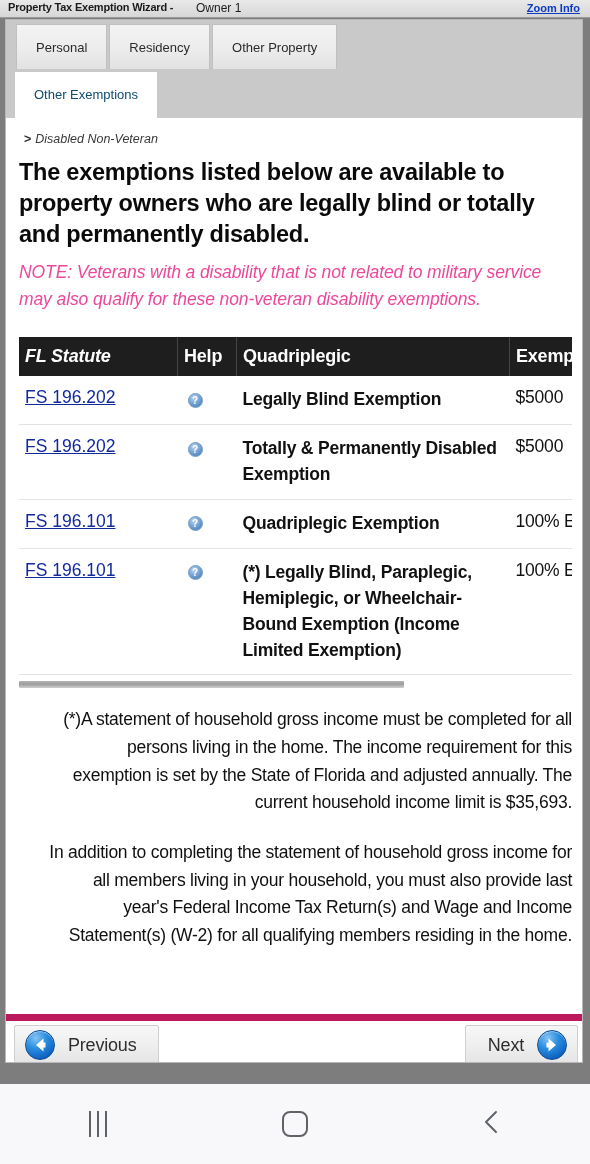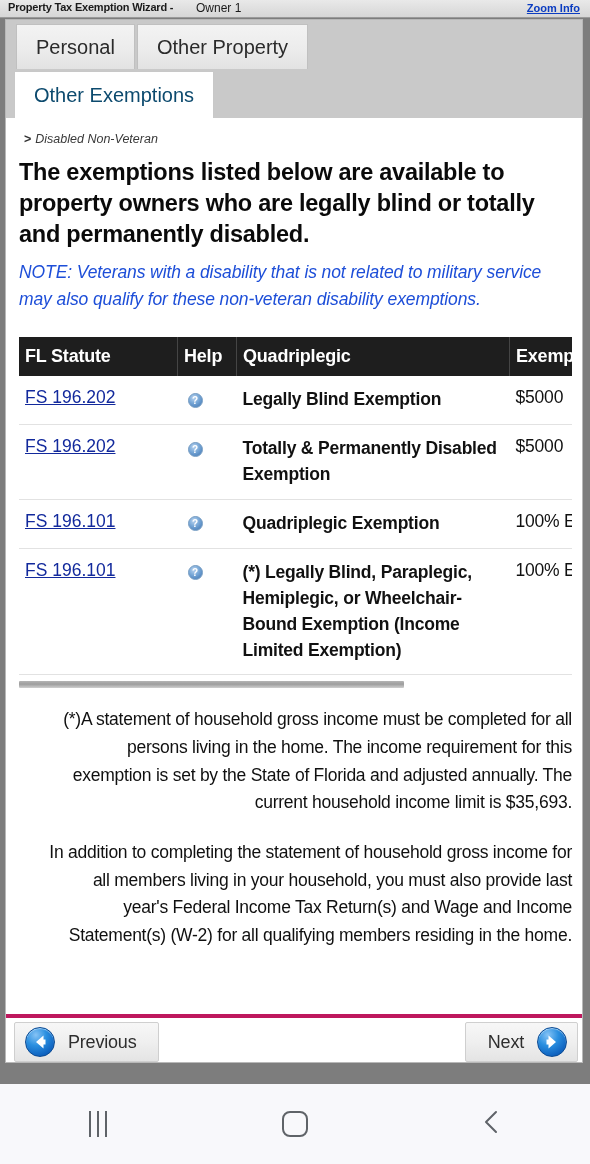--- a/index.html
+++ b/index.html
@@ -89,21 +89,21 @@
     display: flex;
     align-items: flex-start;
   }
   #tab-row-1 { top: 4px; padding-left: 10px; }
   #tab-row-2 { top: 51px; padding-left: 8px; }
 
   .tab {
     height: 45px;
     line-height: 45px;
     padding: 0 19px;
-    font-size: 20px;
+    font-size: 13px;
     color: #2b2b2b;
     background: linear-gradient(to bottom, #f3f3f3 0%, #ececec 55%, #e2e2e2 100%);
     border: 1px solid #c0c0c0;
     border-bottom: none;
     box-sizing: border-box;
     margin-right: 2px;
     cursor: pointer;
     white-space: nowrap;
   }
   .tab.active {
@@ -144,21 +144,21 @@
     color: #0a0a0a;
     line-height: 1.32;
     margin: 11px 0 0 13px;
     width: 535px;
     letter-spacing: -0.25px;
   }
 
   #note {
     font-size: 17.5px;
     font-style: italic;
-    color: #1d4ed8;
+    color: #ec4899;
     line-height: 1.55;
     margin: 9px 0 0 13px;
     width: 530px;
     letter-spacing: -0.1px;
   }
 
   
   #table-wrap {
     margin: 24px 0 0 13px;
     width: 553px;
@@ -176,21 +176,21 @@
     font-size: 18px;
     font-weight: bold;
     text-align: left;
     padding: 9px 0 9px 6px;
     border-right: 1px solid #454545;
     letter-spacing: -0.2px;
     white-space: nowrap;
   }
   #exemption-table thead th:last-child { border-right: none; }
 
-  .col-statute { width: 152px; }
+  .col-statute { width: 152px; font-style: italic; }
   .col-help    { width: 52px; }
   .col-desc    { width: 266px; }
   .col-amount  { width: 230px; }
 
   #exemption-table tbody td {
     border-bottom: 1px solid #e2e2e2;
     padding: 11px 0 11px 6px;
     vertical-align: top;
     font-size: 17.5px;
     color: #111;
@@ -274,21 +274,21 @@
   .footnote-marker { }
 
   
   #footer-nav {
     position: absolute;
     left: 0;
     bottom: 0;
     width: 100%;
     height: 48px;
     background: #ffffff;
-    border-top: 4px solid #be185d;
+    border-top: 7px solid #be185d;
     box-sizing: border-box;
   }
   .nav-btn {
     position: absolute;
     top: 4px;
     height: 40px;
     background: linear-gradient(to bottom, #f7f7f7 0%, #efefef 50%, #e4e4e4 100%);
     border: 1px solid #cfcfcf;
     border-radius: 2px;
     display: flex;
@@ -367,20 +367,21 @@
     <span id="title-bar-left">Property Tax Exemption Wizard -</span>
     <span id="title-bar-owner">Owner 1</span>
     <span id="zoom-info-link">Zoom Info</span>
   </div>
 
   <div id="page-card">
 
     <div id="tab-strip">
       <div class="tab-row" id="tab-row-1">
         <div class="tab">Personal</div>
+        <div class="tab">Residency</div>
         <div class="tab">Other Property</div>
       </div>
       <div class="tab-row" id="tab-row-2">
         <div class="tab active">Other Exemptions</div>
       </div>
     </div>
 
     <div id="content">
 
       <div id="breadcrumb">

